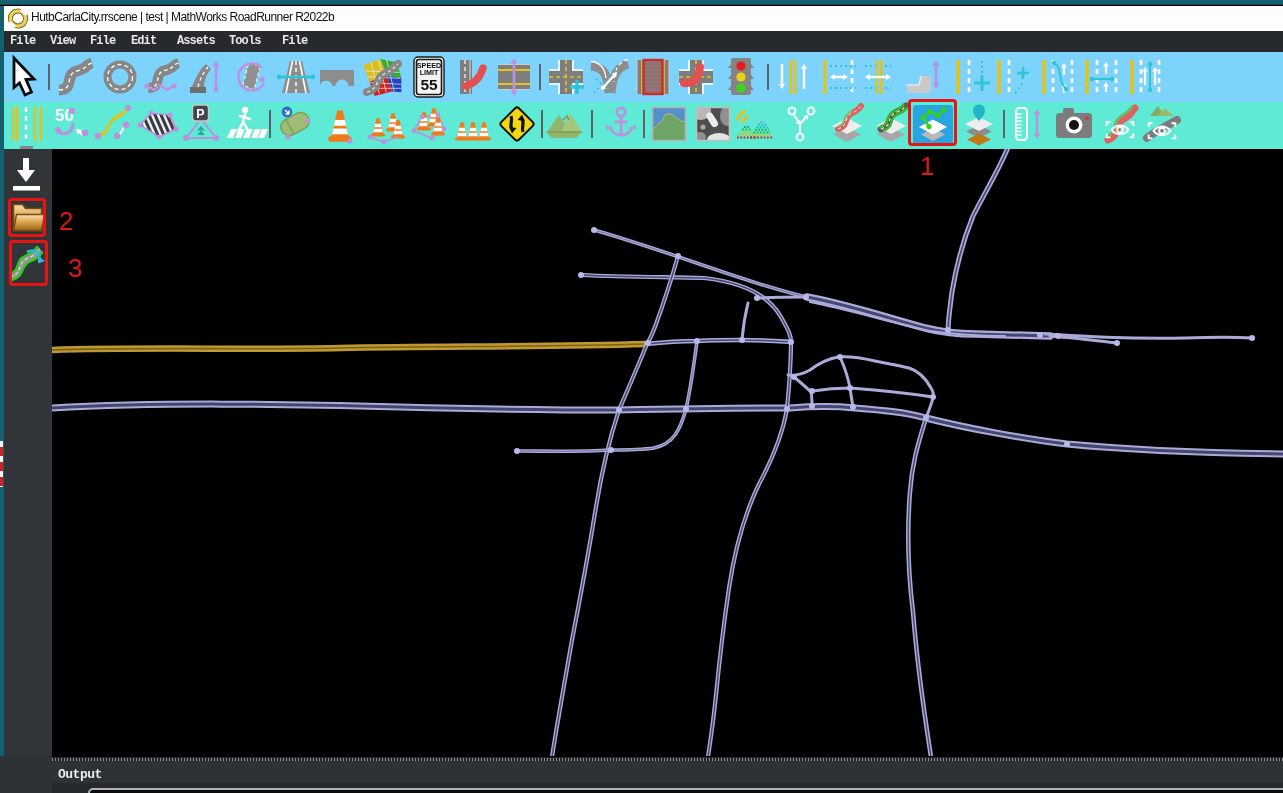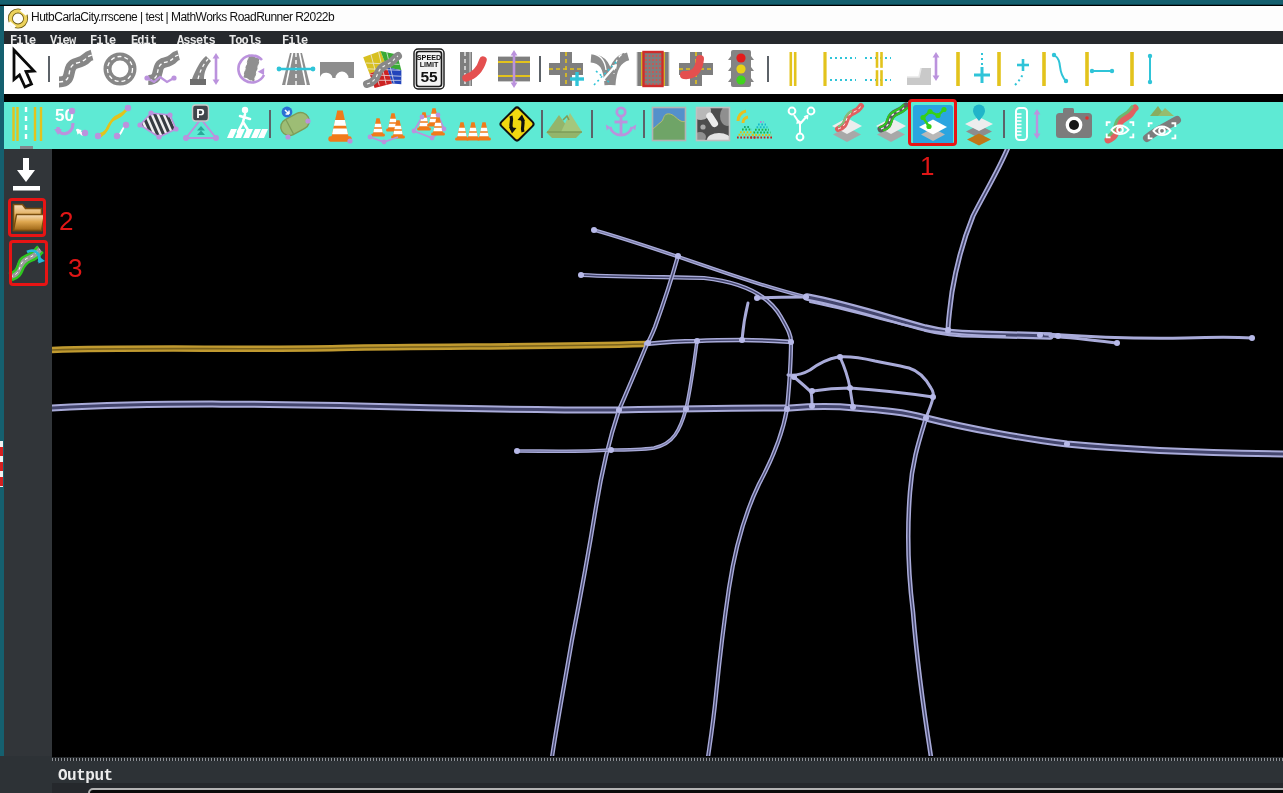--- a/index.html
+++ b/index.html
@@ -2,26 +2,26 @@
 <html><head><meta charset="utf-8"><style>
 *{margin:0;padding:0;box-sizing:border-box}
 html,body{width:1283px;height:793px;overflow:hidden;background:#000;font-family:"Liberation Sans",sans-serif}
 #win{position:relative;width:1283px;height:793px}
 .abs{position:absolute}
 #topstrip{left:0;top:0;width:1283px;height:5px;background:#15606f;border-bottom:1px solid #0c4450}
 #title{left:0;top:6px;width:1283px;height:25px;background:#fdfdfd}
 #titletext{position:absolute;left:31px;top:4px;font-size:12px;color:#111;letter-spacing:-0.52px}
 #menubar{left:0;top:31px;width:1283px;height:21px;background:#26292d}
 .mi{position:absolute;top:3px;font-family:Liberation Mono, monospace;font-weight:bold;font-size:12px;letter-spacing:-0.9px;color:#e8e8e8}
-#row1{left:0;top:44px;width:1283px;height:50px;background:#ffffff}
+#row1{left:0;top:52px;width:1283px;height:50px;background:#7dd3fc}
 #row2{left:0;top:102px;width:1283px;height:47px;background:#5eead4}
 #side{left:0;top:149px;width:52px;height:607px;background:#313539}
 #cv{left:52px;top:149px;width:1231px;height:607px;background:#000}
 #grip{left:52px;top:756px;width:1231px;height:5px;background:#232629;border-top:1px solid #000}
-#outp{left:52px;top:761px;width:1231px;height:22px;background:#2d3236;color:#ececec;font-family:"Liberation Mono",monospace;font-weight:bold;font-size:16px;letter-spacing:-0.5px;padding:6px 0 0 6px}
+#outp{left:52px;top:761px;width:1231px;height:22px;background:#2d3236;color:#ececec;font-family:"Liberation Mono",monospace;font-weight:bold;font-size:13px;letter-spacing:-0.5px;padding:6px 0 0 6px}
 #botstrip{left:52px;top:783px;width:1231px;height:10px;background:#25282c}
 #sidebot{left:0;top:756px;width:52px;height:37px;background:#2d3236}
 #inputbox{position:absolute;left:36px;top:4.5px;width:1200px;height:16px;border:2px solid #b2b2b2;border-radius:5px;background:#0a0a0a}
 #lteal{left:0;top:6px;width:4px;height:750px;background:#15606f}
 .redbox{position:absolute;border:3px solid #e81414;border-radius:4px}
 .rlbl{position:absolute;color:#e01616;font-size:26px;font-family:"Liberation Sans",sans-serif}
 .grip-dots{position:absolute;left:0;top:1px;width:1231px;height:3px;
  background-image:repeating-linear-gradient(90deg,#8b9096 0px,#8b9096 1px,transparent 1px,transparent 3px)}
 </style></head><body>
 <div id="win">

